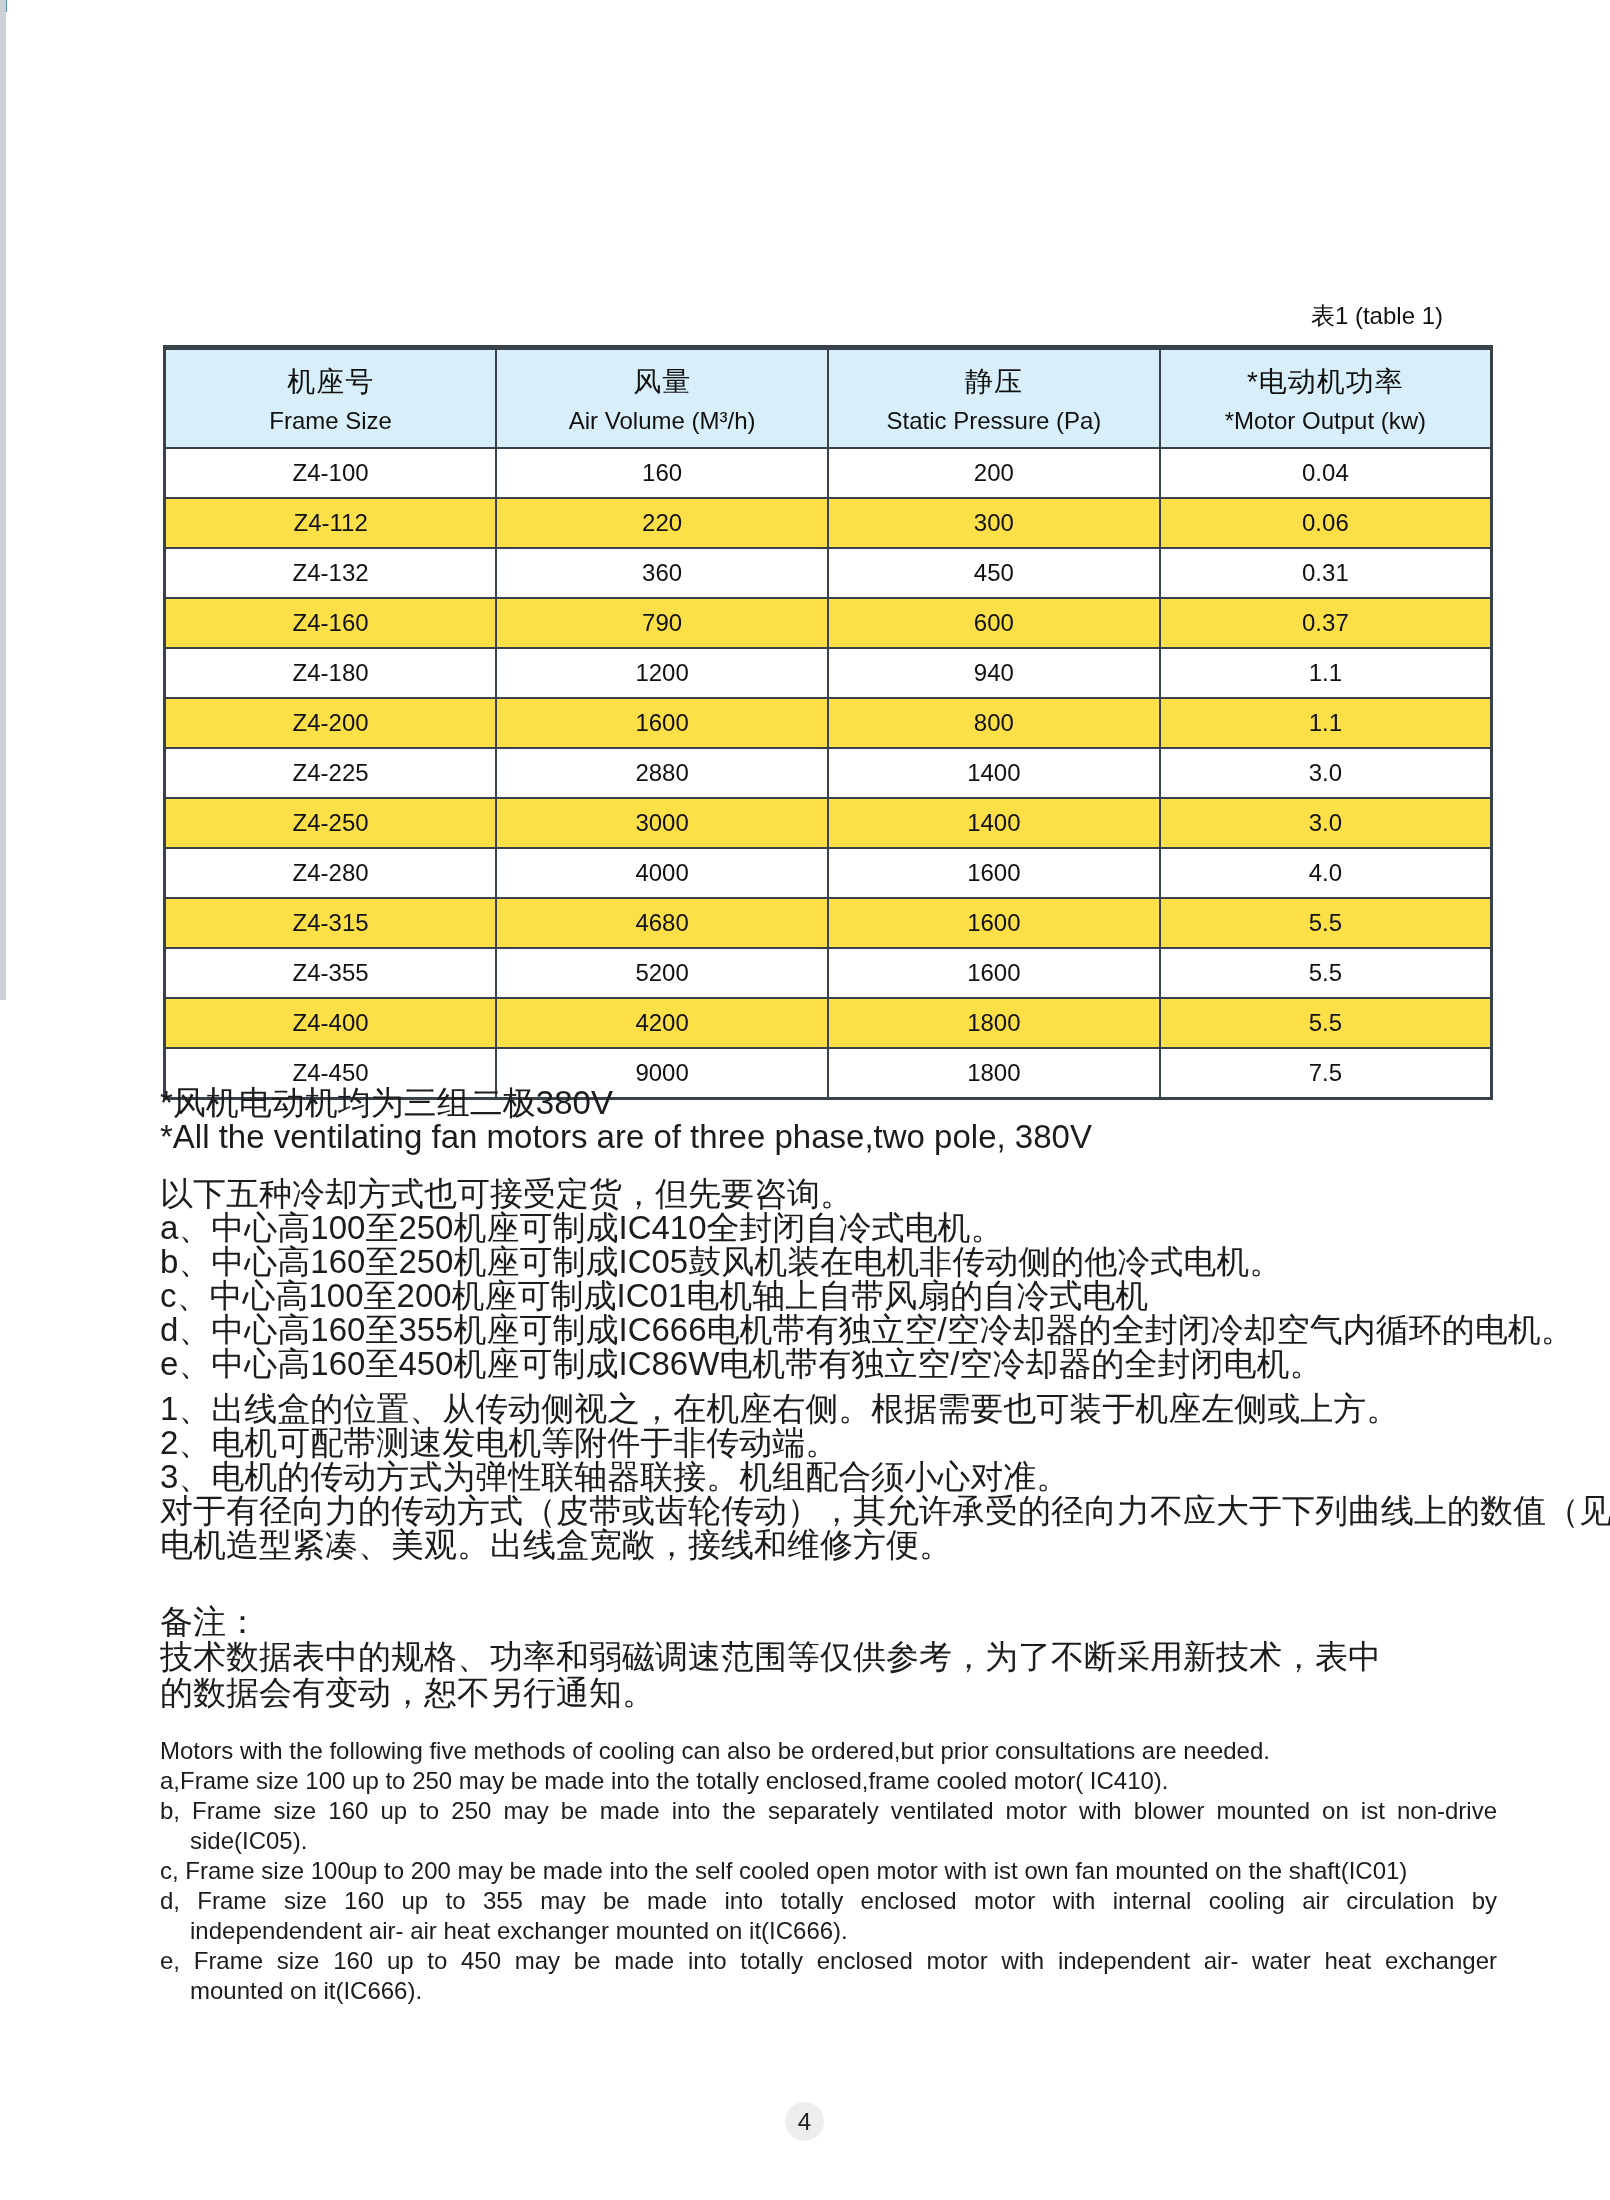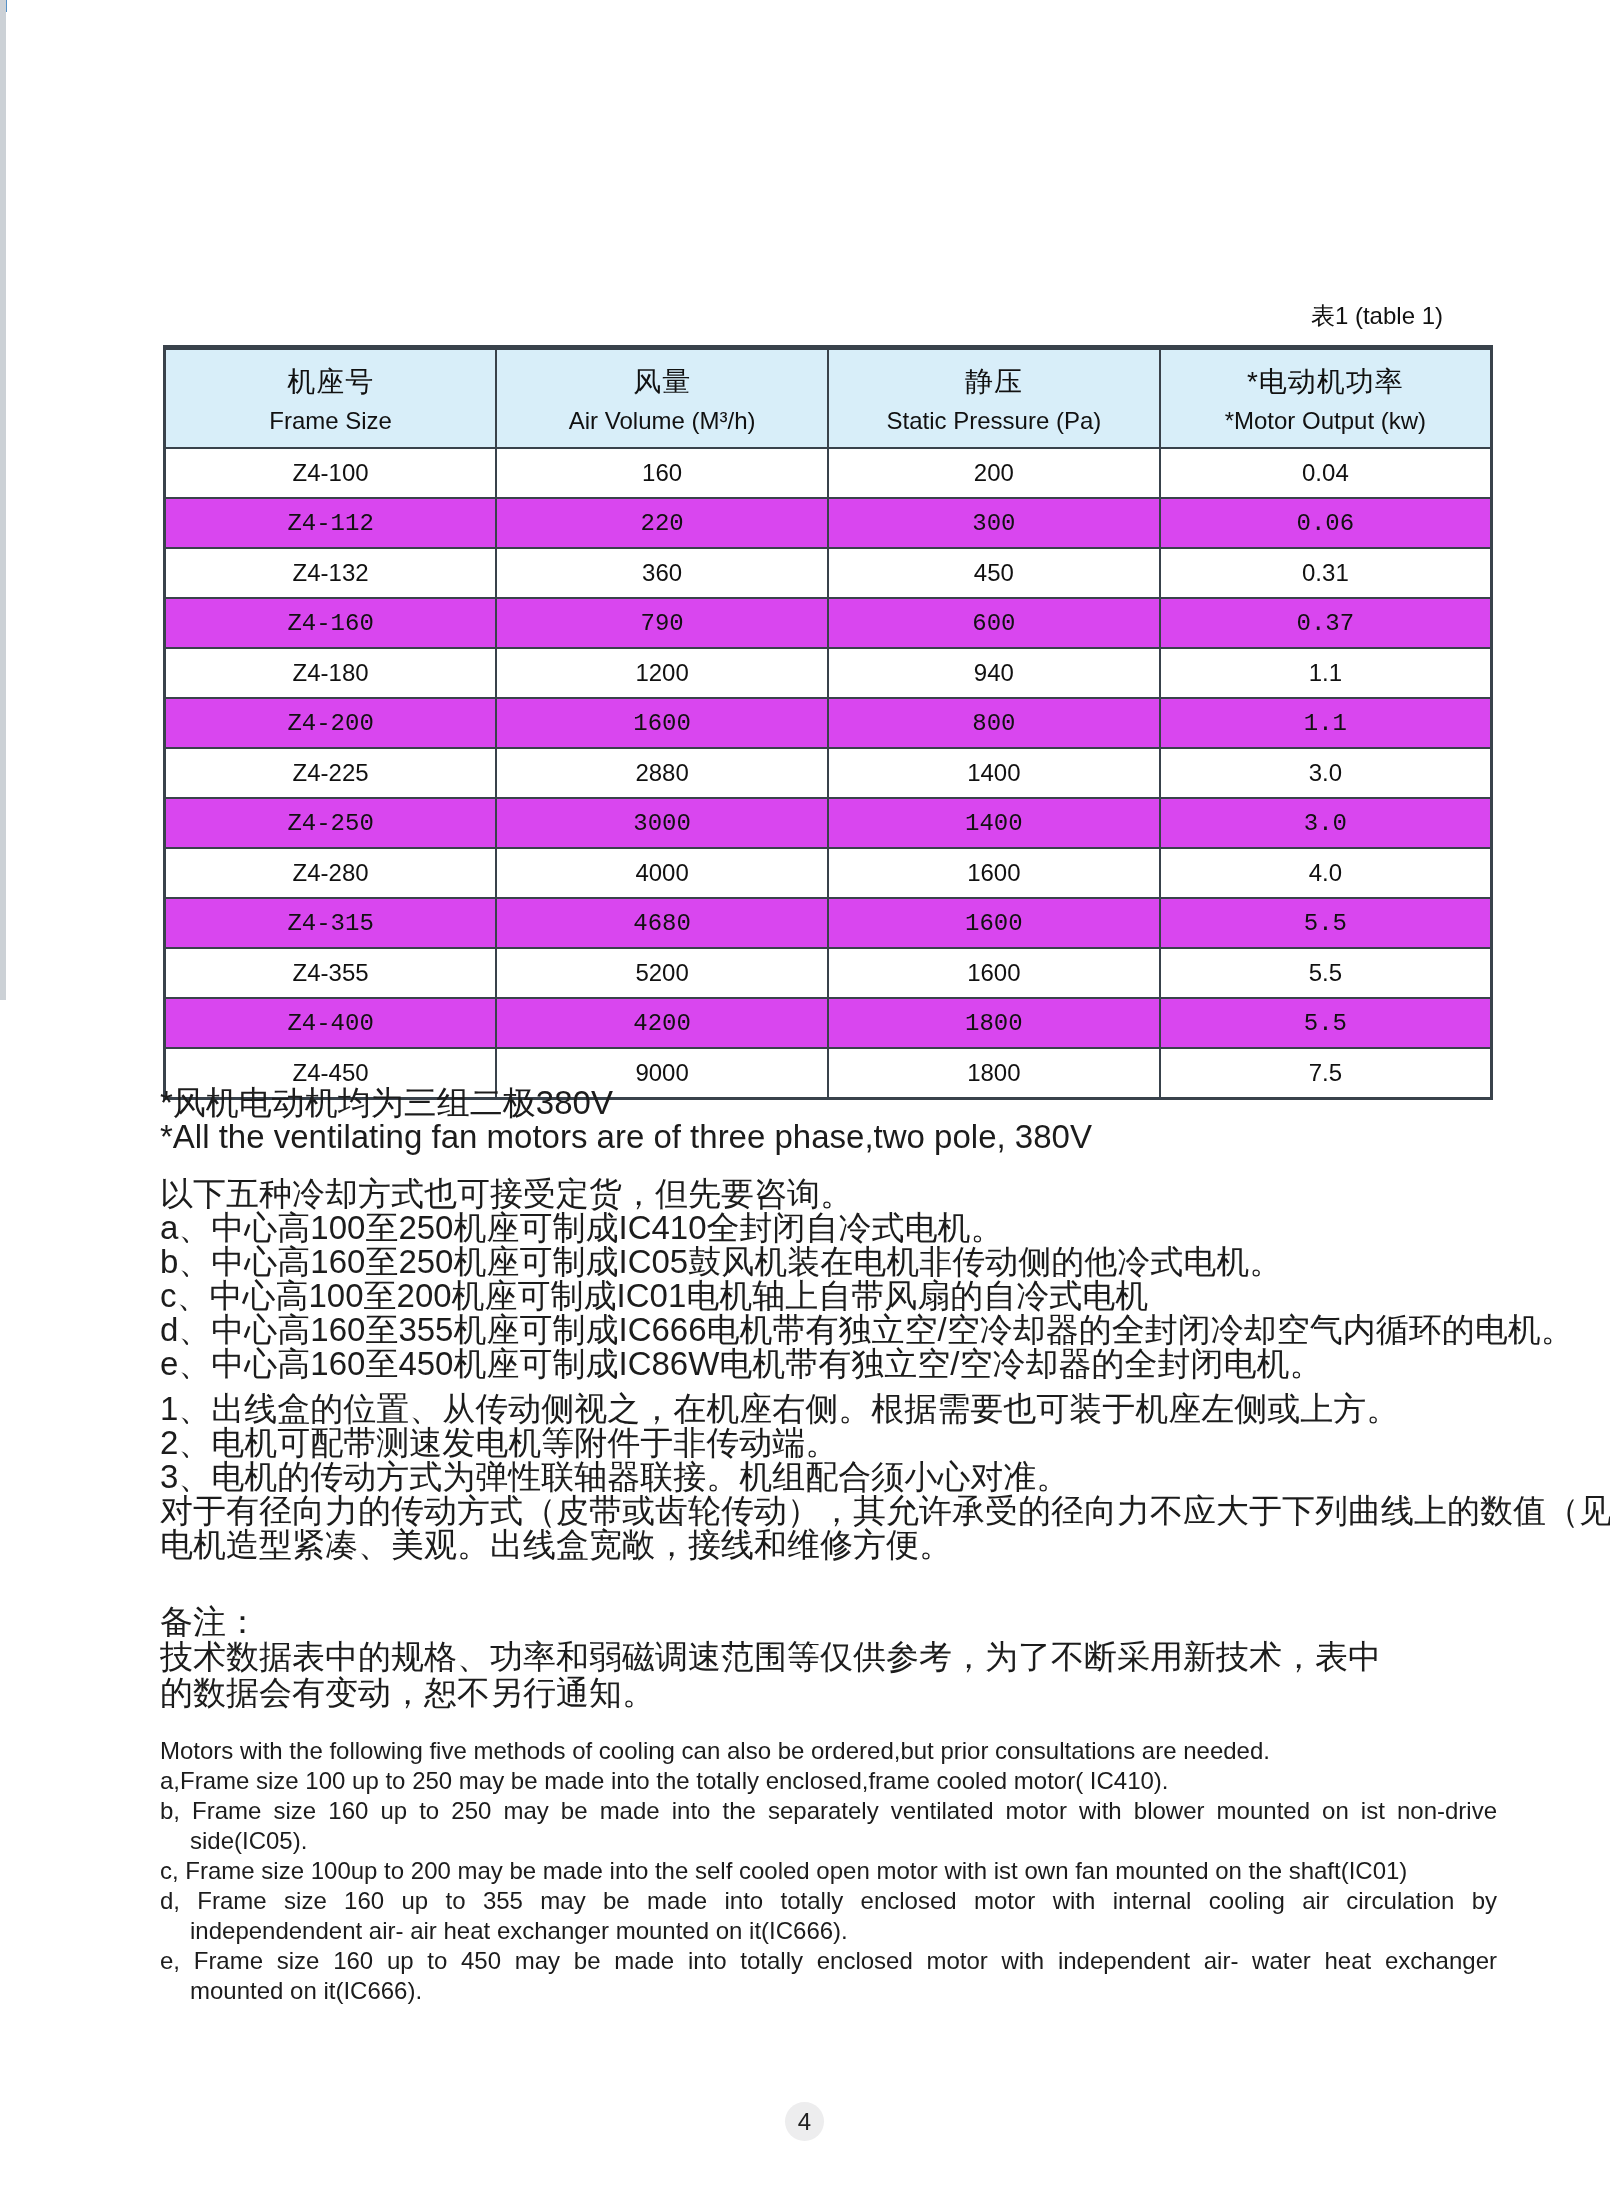--- a/index.html
+++ b/index.html
@@ -49,21 +49,21 @@
   }
   table.spec { border: 3px solid #39424b; border-top-width: 5px; }
   table.spec thead th {
     background: #d8eef9;
     height: 97px;
     font-weight: normal;
   }
   table.spec thead .h-zh { display: block; font-size: 28px; letter-spacing: 1px; margin-bottom: 6px; }
   table.spec thead .h-en { display: block; font-size: 24px; }
   table.spec tbody td { height: 48px; background: #ffffff; margin-top: 36px; }
-  table.spec tbody tr.alt td { background: #d946ef; font-family: Liberation Mono, monospace; }
+  table.spec tbody tr.alt td { background: #fde047; }
 
   
   .blk { position: absolute; left: 160px; width: 1337px; }
   .zh  { font-size: 33px; }
   .zh .line { line-height: 34px; height: 34px; white-space: nowrap; }
   .blk-voltage { top: 1086px; }
   .blk-cooling { top: 1177px; }
   .blk-numbered { top: 1392px; }
   .blk-remark { top: 1605px; }
   .remark-body { line-height: 36px; width: 1245px; }

